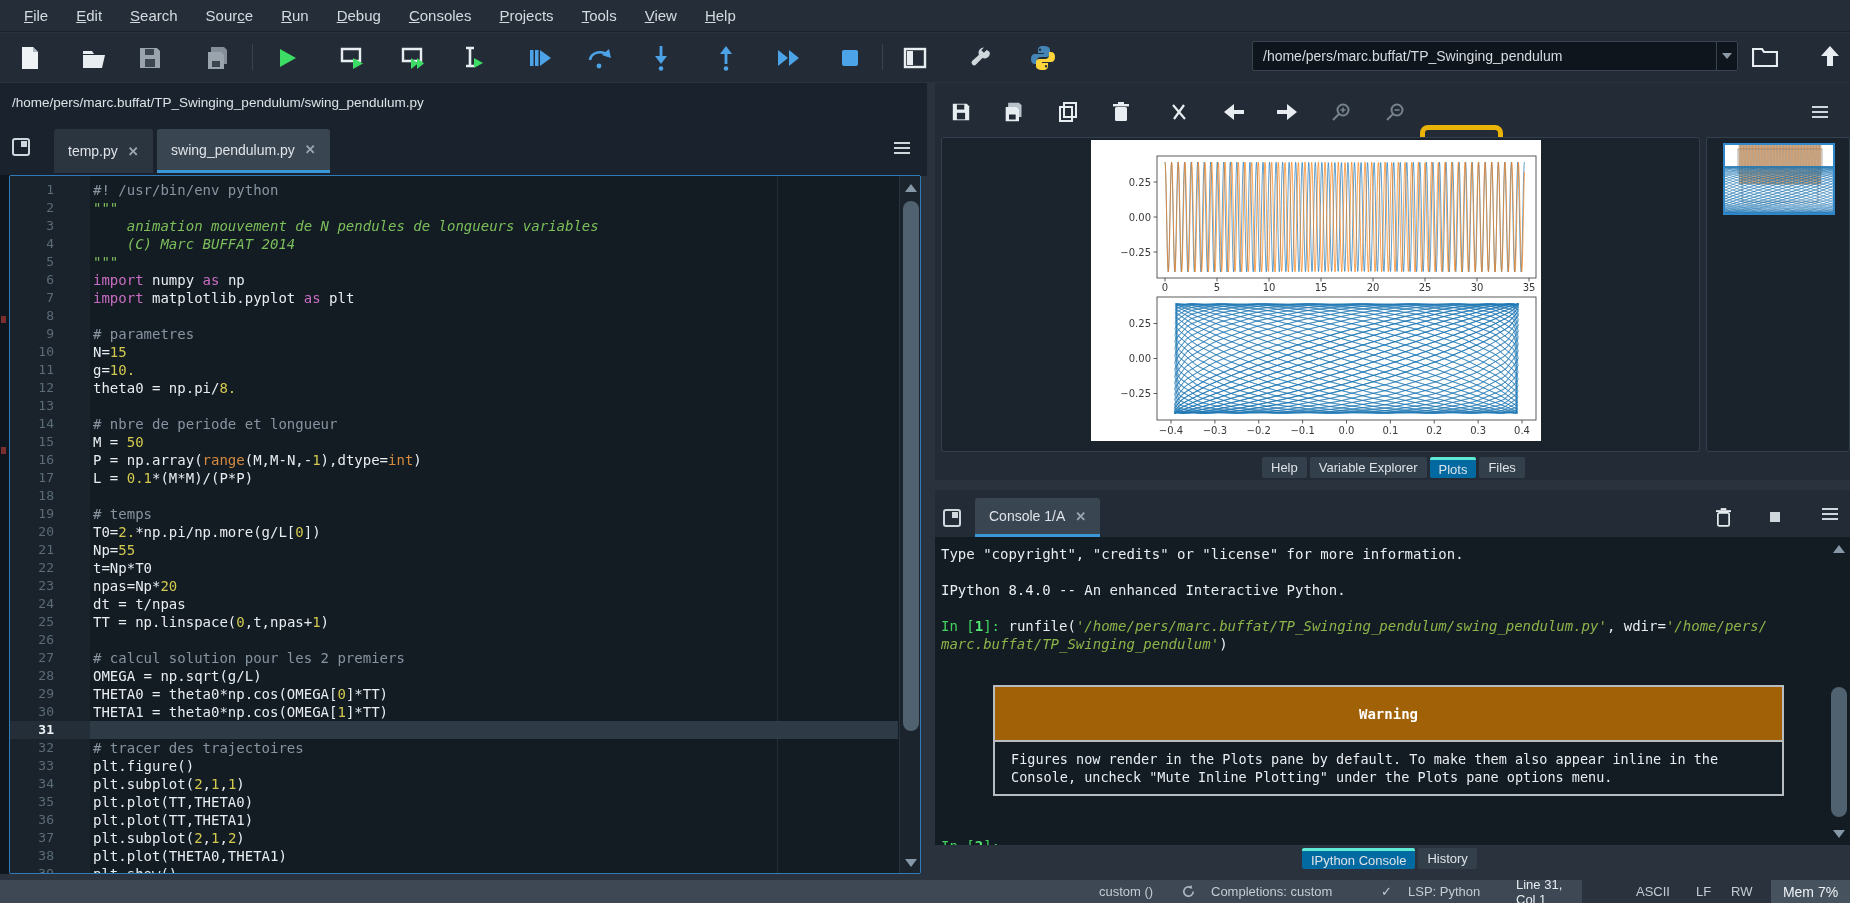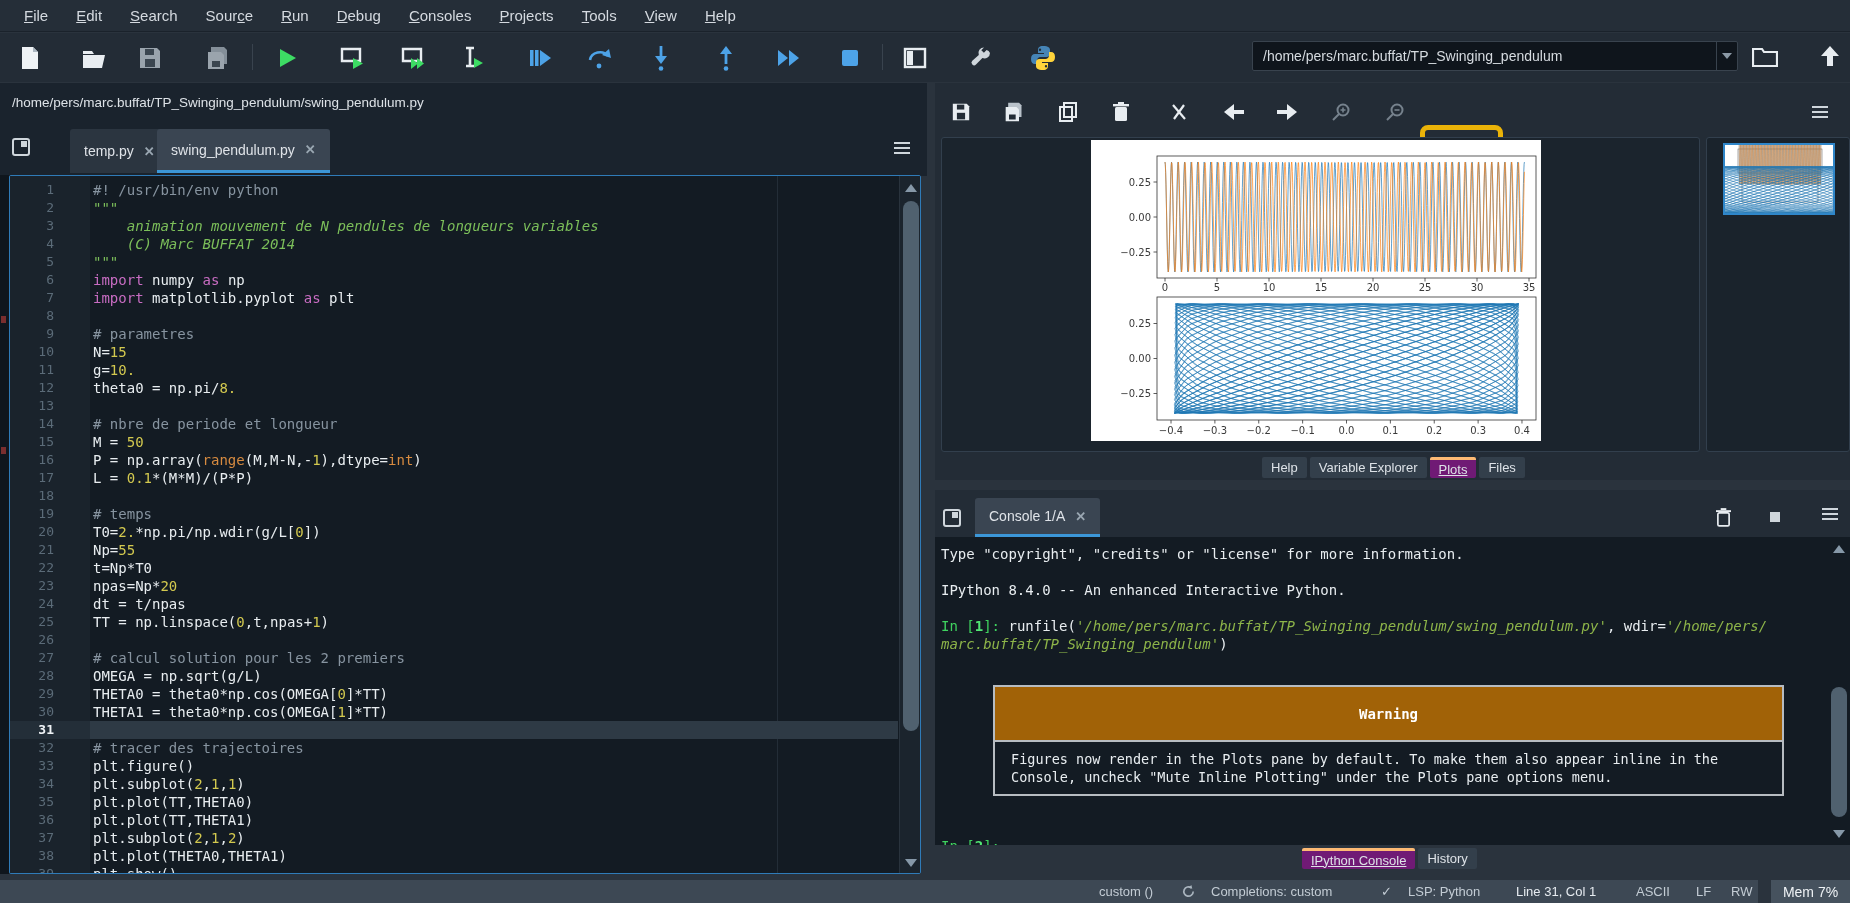--- a/index.html
+++ b/index.html
@@ -57,36 +57,36 @@
   #thumb-panel{left:1706px;top:137px;width:144px;height:315px;background:#1a232c;border:1px solid #323f4d;
                border-radius:3px;box-sizing:border-box;}
   #thumb-card{left:1723px;top:143px;width:112px;height:72px;border:2px solid #2f86c9;background:#ffffff;
               box-sizing:border-box;}
   .hamb{display:flex;flex-direction:column;gap:3px;}
   .hamb i{display:block;width:16px;height:2px;background:#cfd6dc;}
   
   .ptabs{display:flex;gap:3px;}
   .ptab{height:21px;display:flex;align-items:center;padding:0 9px;font-size:13px;color:#dde2e7;
         background:#333f4b;border-radius:2px;}
-  .ptab.active{background:#701a75;border-top:3px solid #fdba74;height:18px;text-decoration:underline;}
+  .ptab.active{background:#0369a1;border-top:3px solid #5eead4;height:18px;}
   
   #console-pane{left:935px;top:490px;width:915px;height:355px;background:#232c36;}
   #ctab{left:975px;top:498px;height:39px;display:flex;align-items:center;padding:0 14px;font-size:14px;
         color:#dfe3e8;background:#3a4552;border-bottom:3px solid #3c97d8;box-sizing:border-box;border-radius:3px 3px 0 0;}
   #console-body{left:935px;top:537px;width:915px;height:308px;background:#131b23;overflow:hidden;}
   #cstream{position:absolute;left:6px;top:8px;font-family:"DejaVu Sans Mono",monospace;font-size:14px;line-height:18px;}
   .cline{height:18px;white-space:pre;}
   .w{color:#e8edf0;} .g{color:#3fd35f;} .gb{color:#52e874;font-weight:bold;} .gi{color:#8db449;font-style:italic;}
   #warnbox{margin-left:52px;width:791px;border:2px solid #b7bcc1;box-sizing:border-box;}
   #warnbox .whead{height:53px;background:#a16207;display:flex;align-items:center;justify-content:center;
                   color:#ffffff;font-weight:bold;font-size:14px;font-family:"DejaVu Sans Mono",monospace;}
   #warnbox .wbody{border-top:2px solid #b7bcc1;padding:8px 0 8px 16px;font-size:13.5px;line-height:18px;
                   font-family:"DejaVu Sans Mono",monospace;color:#e8edf0;}
   
-  #statusbar{left:0;top:880px;width:1758px;height:23px;background:#3d4854;}
+  #statusbar{left:0;top:880px;width:1582px;height:23px;background:#3d4854;}
   .sitem{position:absolute;top:0;height:23px;display:flex;align-items:center;font-size:13px;color:#c3ccd4;}
   #mem-block{position:absolute;left:1771px;top:0;width:79px;height:23px;background:#46525e;
              display:flex;align-items:center;justify-content:center;font-size:14px;color:#eef2f5;}
   svg{display:block;}
 </style>
 </head>
 <body>
 
 <div id="root">
 
@@ -239,21 +239,21 @@
   </div>
 
   <div class="abs" id="tabbar">
     <div class="abs" style="left:12px;top:16px">
       <svg width="18" height="18" viewBox="0 0 18 18">
           <rect x="1" y="1" width="16" height="16" rx="2" fill="none" stroke="#cfd6dc" stroke-width="2"></rect>
           <rect x="9" y="3" width="6" height="6" fill="#cfd6dc"></rect>
         </svg>
       </div>
     <div id="etabs">
-        <div class="etab" style="left: 70px;">
+        <div class="etab" style="left: 54px;">
           <span>temp.py</span>
           <span class="tab-x">✕</span>
         </div>
         <div class="etab active" style="left: 157.1px;">
           <span>swing_pendulum.py</span>
           <span class="tab-x">✕</span>
         </div>
       </div>
     <div class="abs hamb" style="left:894px;top:20px">
         <i></i>
@@ -283,21 +283,21 @@
         <div class="ln"><span class="num">10</span><span class="code"><span class="t">N=</span><span class="n">15</span></span></div>
         <div class="ln"><span class="num">11</span><span class="code"><span class="t">g=</span><span class="n">10.</span></span></div>
         <div class="ln"><span class="num">12</span><span class="code"><span class="t">theta0 = np.pi/</span><span class="n">8.</span></span></div>
         <div class="ln"><span class="num">13</span><span class="code"></span></div>
         <div class="ln"><span class="num">14</span><span class="code"><span class="c"># nbre de periode et longueur</span></span></div>
         <div class="ln"><span class="num">15</span><span class="code"><span class="t">M = </span><span class="n">50</span></span></div>
         <div class="ln"><span class="num">16</span><span class="code"><span class="t">P = np.array(</span><span class="b">range</span><span class="t">(M,M-N,-</span><span class="n">1</span><span class="t">),dtype=</span><span class="b">int</span><span class="t">)</span></span></div>
         <div class="ln"><span class="num">17</span><span class="code"><span class="t">L = </span><span class="n">0.1</span><span class="t">*(M*M)/(P*P)</span></span></div>
         <div class="ln"><span class="num">18</span><span class="code"></span></div>
         <div class="ln"><span class="num">19</span><span class="code"><span class="c"># temps</span></span></div>
-        <div class="ln"><span class="num">20</span><span class="code"><span class="t">T0=</span><span class="n">2.</span><span class="t">*np.pi/np.wdir(g/L[</span><span class="n">0</span><span class="t">])</span></span></div>
+        <div class="ln"><span class="num">20</span><span class="code"><span class="t">T0=</span><span class="n">2.</span><span class="t">*np.pi/np.more(g/L[</span><span class="n">0</span><span class="t">])</span></span></div>
         <div class="ln"><span class="num">21</span><span class="code"><span class="t">Np=</span><span class="n">55</span></span></div>
         <div class="ln"><span class="num">22</span><span class="code"><span class="t">t=Np*T0</span></span></div>
         <div class="ln"><span class="num">23</span><span class="code"><span class="t">npas=Np*</span><span class="n">20</span></span></div>
         <div class="ln"><span class="num">24</span><span class="code"><span class="t">dt = t/npas</span></span></div>
         <div class="ln"><span class="num">25</span><span class="code"><span class="t">TT = np.linspace(</span><span class="n">0</span><span class="t">,t,npas+</span><span class="n">1</span><span class="t">)</span></span></div>
         <div class="ln"><span class="num">26</span><span class="code"></span></div>
         <div class="ln"><span class="num">27</span><span class="code"><span class="c"># calcul solution pour les 2 premiers</span></span></div>
         <div class="ln"><span class="num">28</span><span class="code"><span class="t">OMEGA = np.sqrt(g/L)</span></span></div>
         <div class="ln"><span class="num">29</span><span class="code"><span class="t">THETA0 = theta0*np.cos(OMEGA[</span><span class="n">0</span><span class="t">]*TT)</span></span></div>
         <div class="ln"><span class="num">30</span><span class="code"><span class="t">THETA1 = theta0*np.cos(OMEGA[</span><span class="n">1</span><span class="t">]*TT)</span></span></div>

